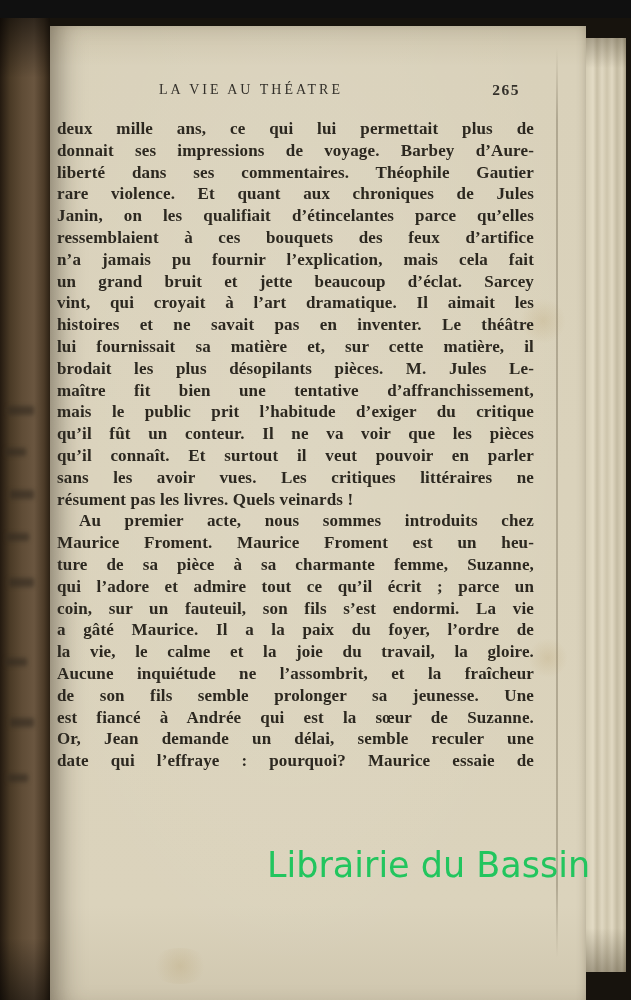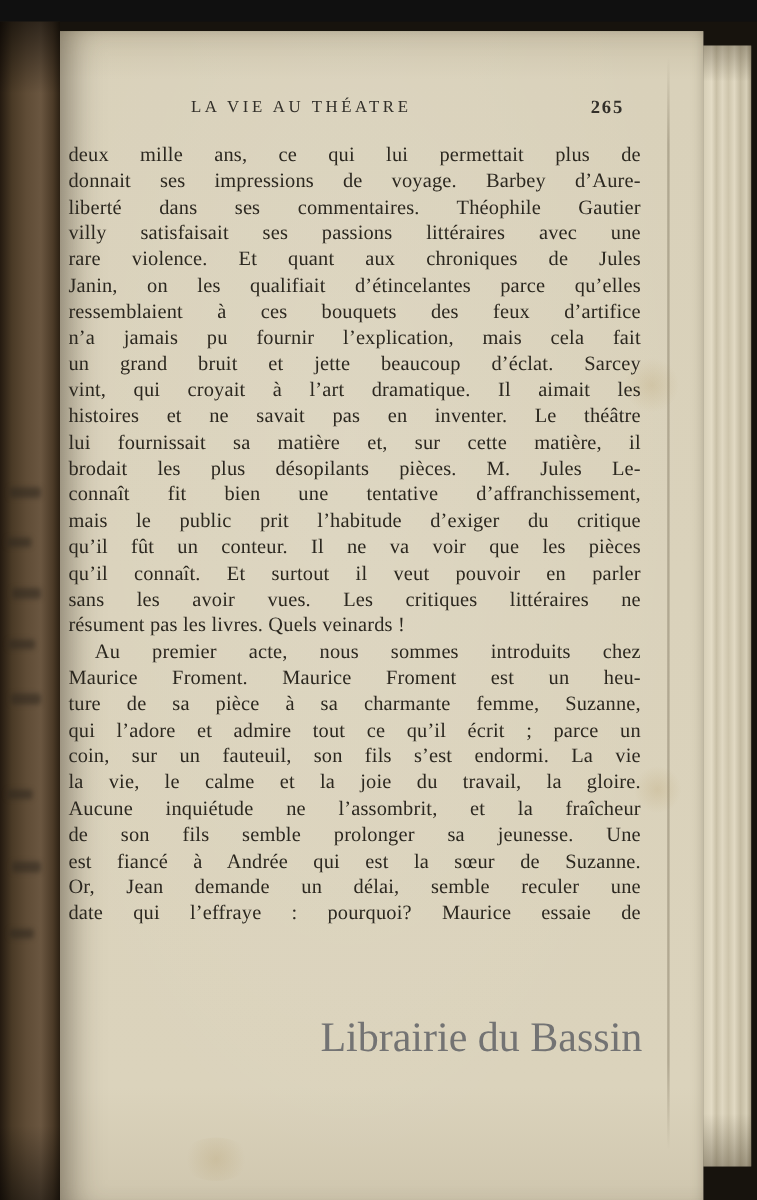--- a/index.html
+++ b/index.html
@@ -61,21 +61,21 @@
     position:absolute;right:14px;top:-1px;
     font-size:15.5px;font-weight:bold;letter-spacing:1.5px;text-align:center;
   }
   
   #page-text{
     position:absolute;left:57px;top:100px;width:477px;
     font-size:17px;line-height:21.8px;
     color:#2c2820;
     letter-spacing:.15px;
   }
-  .text-line{white-space:normal;}
+  .text-line{white-space:normal;font-weight:bold;}
   .text-line.justify{text-align:justify;text-align-last:justify;}
   .text-line.indent{text-indent:22px;}
   
   #watermark{
     position:absolute;left:267px;top:827px;
     font-family:"DejaVu Sans", sans-serif;
     font-size:35px;font-weight:400;
     white-space:nowrap;
     z-index:10;
   }
@@ -107,44 +107,44 @@
 
   <div id="header">
     <div id="running-title">LA VIE AU THÉATRE</div>
     <div id="folio">265</div>
   </div>
 
   <div id="page-text">
       <div class="text-line justify">deux mille ans, ce qui lui permettait plus de</div>
       <div class="text-line justify">donnait ses impressions de voyage. Barbey d’Aure-</div>
       <div class="text-line justify">liberté dans ses commentaires. Théophile Gautier</div>
-      <div class="text-line justify">villy satisfaisait ses passions littéraires avec une</div>
       <div class="text-line justify">rare violence. Et quant aux chroniques de Jules</div>
       <div class="text-line justify">Janin, on les qualifiait d’étincelantes parce qu’elles</div>
       <div class="text-line justify">ressemblaient à ces bouquets des feux d’artifice</div>
       <div class="text-line justify">n’a jamais pu fournir l’explication, mais cela fait</div>
       <div class="text-line justify">un grand bruit et jette beaucoup d’éclat. Sarcey</div>
       <div class="text-line justify">vint, qui croyait à l’art dramatique. Il aimait les</div>
       <div class="text-line justify">histoires et ne savait pas en inventer. Le théâtre</div>
       <div class="text-line justify">lui fournissait sa matière et, sur cette matière, il</div>
       <div class="text-line justify">brodait les plus désopilants pièces. M. Jules Le-</div>
-      <div class="text-line justify">connaît fit bien une tentative d’affranchissement,</div>
+      <div class="text-line justify">maître fit bien une tentative d’affranchissement,</div>
       <div class="text-line justify">mais le public prit l’habitude d’exiger du critique</div>
       <div class="text-line justify">qu’il fût un conteur. Il ne va voir que les pièces</div>
       <div class="text-line justify">qu’il connaît. Et surtout il veut pouvoir en parler</div>
       <div class="text-line justify">sans les avoir vues. Les critiques littéraires ne</div>
       <div class="text-line">résument pas les livres. Quels veinards !</div>
       <div class="text-line indent justify">Au premier acte, nous sommes introduits chez</div>
       <div class="text-line justify">Maurice Froment. Maurice Froment est un heu-</div>
       <div class="text-line justify">ture de sa pièce à sa charmante femme, Suzanne,</div>
       <div class="text-line justify">qui l’adore et admire tout ce qu’il écrit ; parce un</div>
       <div class="text-line justify">coin, sur un fauteuil, son fils s’est endormi. La vie</div>
+      <div class="text-line justify">a gâté Maurice. Il a la paix du foyer, l’ordre de</div>
       <div class="text-line justify">la vie, le calme et la joie du travail, la gloire.</div>
       <div class="text-line justify">Aucune inquiétude ne l’assombrit, et la fraîcheur</div>
       <div class="text-line justify">de son fils semble prolonger sa jeunesse. Une</div>
       <div class="text-line justify">est fiancé à Andrée qui est la sœur de Suzanne.</div>
       <div class="text-line justify">Or, Jean demande un délai, semble reculer une</div>
       <div class="text-line justify">date qui l’effraye : pourquoi? Maurice essaie de</div>
     </div>
 
-  <div id="watermark" style="color: #737373; font-family: Liberation Serif, serif;">Librairie du Bassin</div>
+  <div id="watermark" style="color: #22c55e;">Librairie du Bassin</div>
 
 </div>
 
 </body></html>

